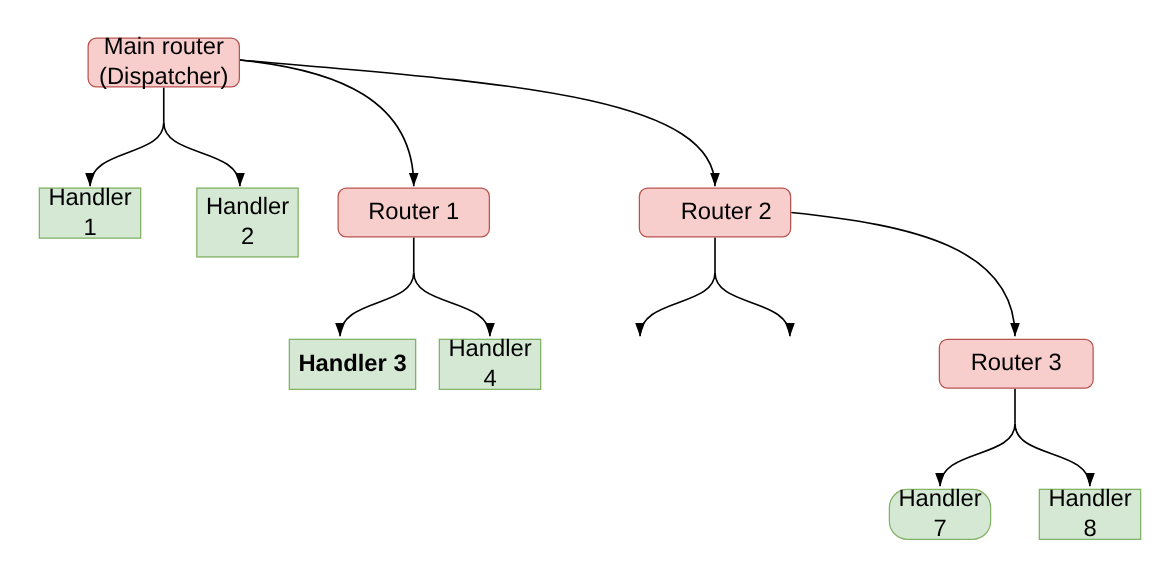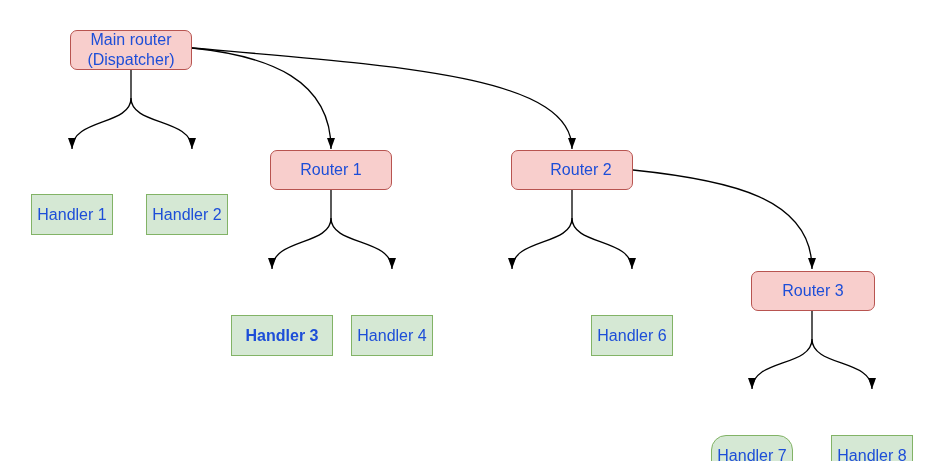--- a/index.html
+++ b/index.html
@@ -27,39 +27,38 @@
     stroke: #000000;
     stroke-width: 1.3;
   }
   .node {
     position: absolute;
     box-sizing: border-box;
     display: flex;
     align-items: center;
     justify-content: center;
     text-align: center;
-    font-size: 16px;
+    font-size: 19px;
     line-height: 1.25;
-    color: #1d4ed8;
+    color: #000000;
     white-space: pre-line;
   }
   .node.router {
     background: #f8cecc;
     border: 1px solid #b85450;
     border-radius: 7px;
   }
   .node.handler {
     background: #d5e8d4;
     border: 1px solid #82b366;
-    margin-top: 44px;
   }
   
   #n-main    { left: 70px;  top: 30px;  width: 122px; height: 40px; }
   #n-h1      { left: 31px;  top: 150px; width: 82px;  height: 41px; }
-  #n-h2      { left: 146px; top: 150px; width: 82px;  height: 41px; }
+  #n-h2      { left: 157px; top: 150px; width: 82px;  height: 56px; }
   #n-r1      { left: 270px; top: 150px; width: 122px; height: 40px; }
   #n-r2      { left: 511px; top: 150px; width: 122px; height: 40px; padding-left: 18px; }
   #n-h3      { left: 231px; top: 271px; width: 102px;  height: 41px; font-weight: bold; }
   #n-h4      { left: 351px; top: 271px; width: 82px;  height: 41px; }
   #n-h5      { left: 471px; top: 271px; width: 82px;  height: 41px; }
   #n-h6      { left: 591px; top: 271px; width: 82px;  height: 41px; }
   #n-r3      { left: 751px; top: 271px; width: 124px; height: 40px; }
   #n-h7      { left: 711px; top: 391px; width: 82px;  height: 41px; border-radius: 15px; }
   #n-h8      { left: 831px; top: 391px; width: 82px;  height: 41px; }
 </style>
@@ -115,23 +114,20 @@
   <div id="n-r2" class="node router">
     <span>Router 2</span>
   </div>
 
   <div id="n-h3" class="node handler">
     <span>Handler 3</span>
   </div>
   <div id="n-h4" class="node handler">
     <span>Handler 4</span>
   </div>
-  <div id="n-h6" class="node handler">
-    <span>Handler 6</span>
-  </div>
 
   <div id="n-r3" class="node router">
     <span>Router 3</span>
   </div>
 
   <div id="n-h7" class="node handler">
     <span>Handler 7</span>
   </div>
   <div id="n-h8" class="node handler">
     <span>Handler 8</span>

